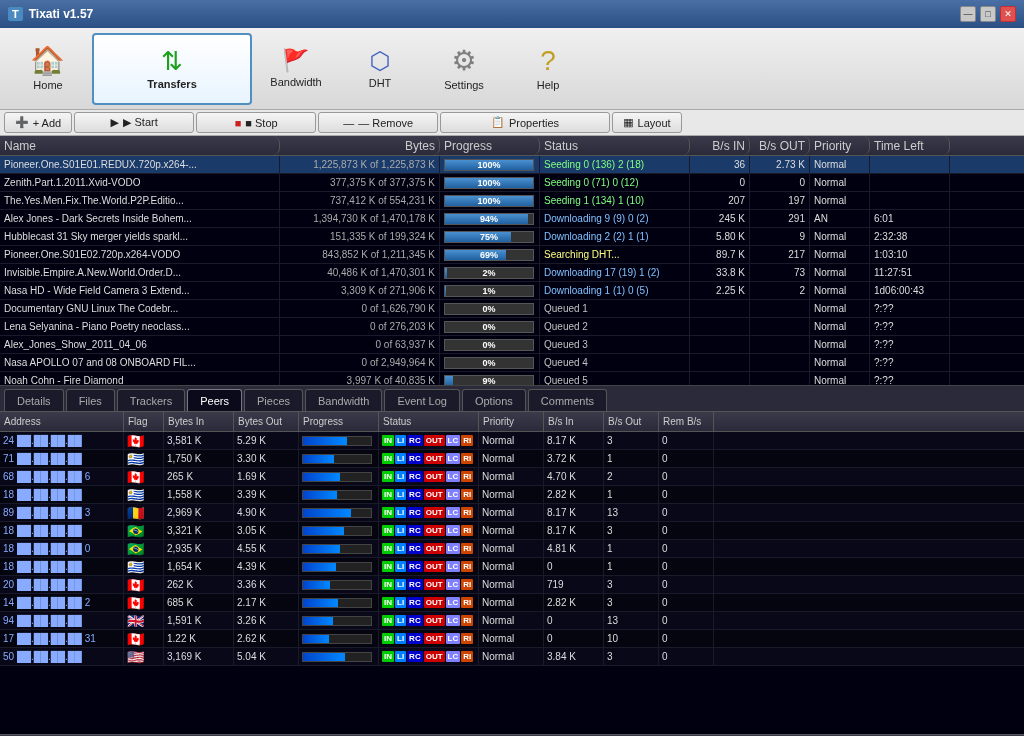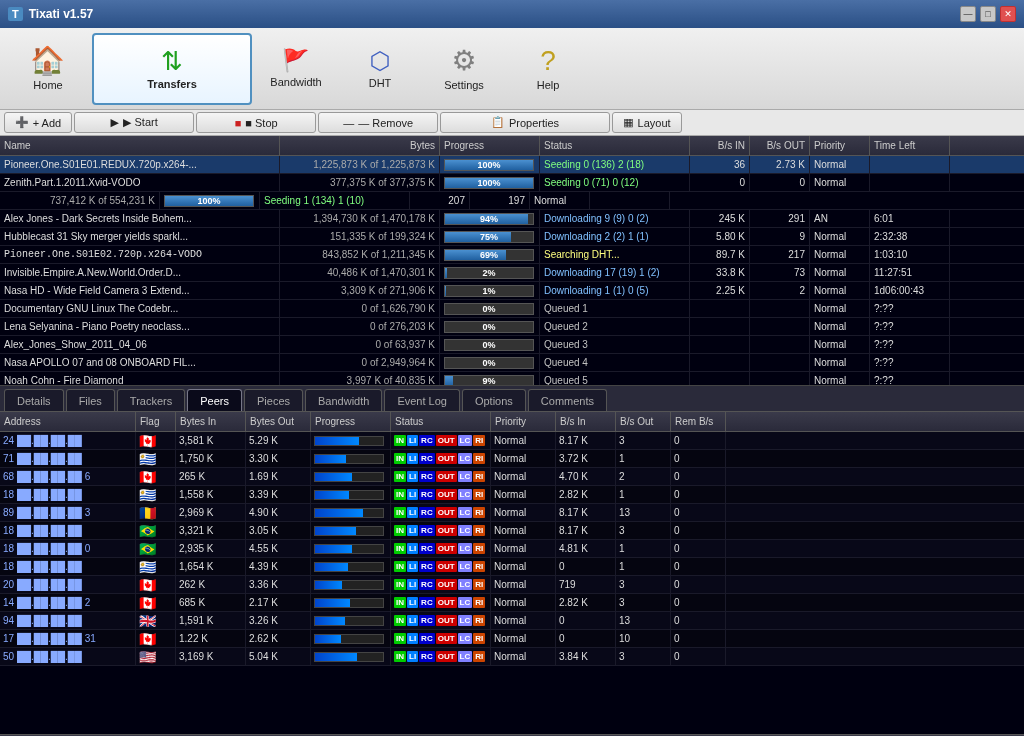--- a/index.html
+++ b/index.html
@@ -121,28 +121,29 @@
       background: linear-gradient(to bottom, #3a3a4a, #2a2a3a);
       height: 20px;
       display: flex;
       align-items: center;
       border-bottom: 1px solid #555;
       position: sticky;
       top: 0;
     }
     .list-header-cell {
       color: #ccc;
-      font-size: 10px;
+      font-size: 12px;
       padding: 0 4px;
       border-right: 1px solid #555;
       height: 100%;
       display: flex;
       align-items: center;
       white-space: nowrap;
       overflow: hidden;
+      border-radius: 7px;
     }
     .col-name { width: 280px; min-width: 280px; }
     .col-bytes { width: 160px; min-width: 160px; text-align: right; justify-content: flex-end; }
     .col-progress { width: 100px; min-width: 100px; }
     .col-status { width: 150px; min-width: 150px; }
     .col-bsin { width: 60px; min-width: 60px; text-align: right; justify-content: flex-end; }
     .col-bsout { width: 60px; min-width: 60px; text-align: right; justify-content: flex-end; }
     .col-priority { width: 60px; min-width: 60px; }
     .col-timeleft { width: 80px; min-width: 80px; }
 
@@ -241,21 +242,21 @@
     }
     .peers-header-cell {
       color: #ccc;
       font-size: 10px;
       padding: 0 4px;
       border-right: 1px solid #555;
       height: 100%;
       display: flex;
       align-items: center;
     }
-    .pc-addr { width: 136px; }
+    .pc-addr { width: 124px; }
     .pc-flag { width: 40px; }
     .pc-bytesin { width: 70px; }
     .pc-bytesout { width: 65px; }
     .pc-progress { width: 80px; }
     .pc-status { width: 100px; }
     .pc-priority { width: 65px; }
     .pc-bsin { width: 60px; }
     .pc-bsout { width: 55px; }
     .pc-rembps { width: 55px; }
 
@@ -417,20 +418,21 @@
         <div class="progress-label">100%</div>
       </div>
     </div>
     <div class="list-cell col-status status-seeding">Seeding 0 (71) 0 (12)</div>
     <div class="list-cell col-bsin right">0</div>
     <div class="list-cell col-bsout right">0</div>
     <div class="list-cell col-priority">Normal</div>
     <div class="list-cell col-timeleft"></div>
   </div>
       <div class="list-row">
+    <div class="list-cell col-name" style="color:#ddd;">The.Yes.Men.Fix.The.World.P2P.Editio...</div>
     <div class="list-cell col-bytes right" style="color:#aaa;">737,412 K of 554,231 K</div>
     <div class="list-cell col-progress">
       <div class="progress-bar-container">
         <div class="progress-bar-fill" style="width:100%"></div>
         <div class="progress-label">100%</div>
       </div>
     </div>
     <div class="list-cell col-status status-seeding">Seeding 1 (134) 1 (10)</div>
     <div class="list-cell col-bsin right">207</div>
     <div class="list-cell col-bsout right">197</div>
@@ -461,21 +463,21 @@
         <div class="progress-label">75%</div>
       </div>
     </div>
     <div class="list-cell col-status status-downloading">Downloading 2 (2) 1 (1)</div>
     <div class="list-cell col-bsin right">5.80 K</div>
     <div class="list-cell col-bsout right">9</div>
     <div class="list-cell col-priority">Normal</div>
     <div class="list-cell col-timeleft">2:32:38</div>
   </div>
       <div class="list-row">
-    <div class="list-cell col-name" style="color:#ddd;font-family:Liberation Mono, monospace;">Pioneer.One.S01E02.720p.x264-VODO</div>
+    <div class="list-cell col-name" style="color:#ddd;">Pioneer.One.S01E02.720p.x264-VODO</div>
     <div class="list-cell col-bytes right" style="color:#aaa;">843,852 K of 1,211,345 K</div>
     <div class="list-cell col-progress">
       <div class="progress-bar-container">
         <div class="progress-bar-fill" style="width:69%"></div>
         <div class="progress-label">69%</div>
       </div>
     </div>
     <div class="list-cell col-status status-searching">Searching DHT...</div>
     <div class="list-cell col-bsin right">89.7 K</div>
     <div class="list-cell col-bsout right">217</div>

